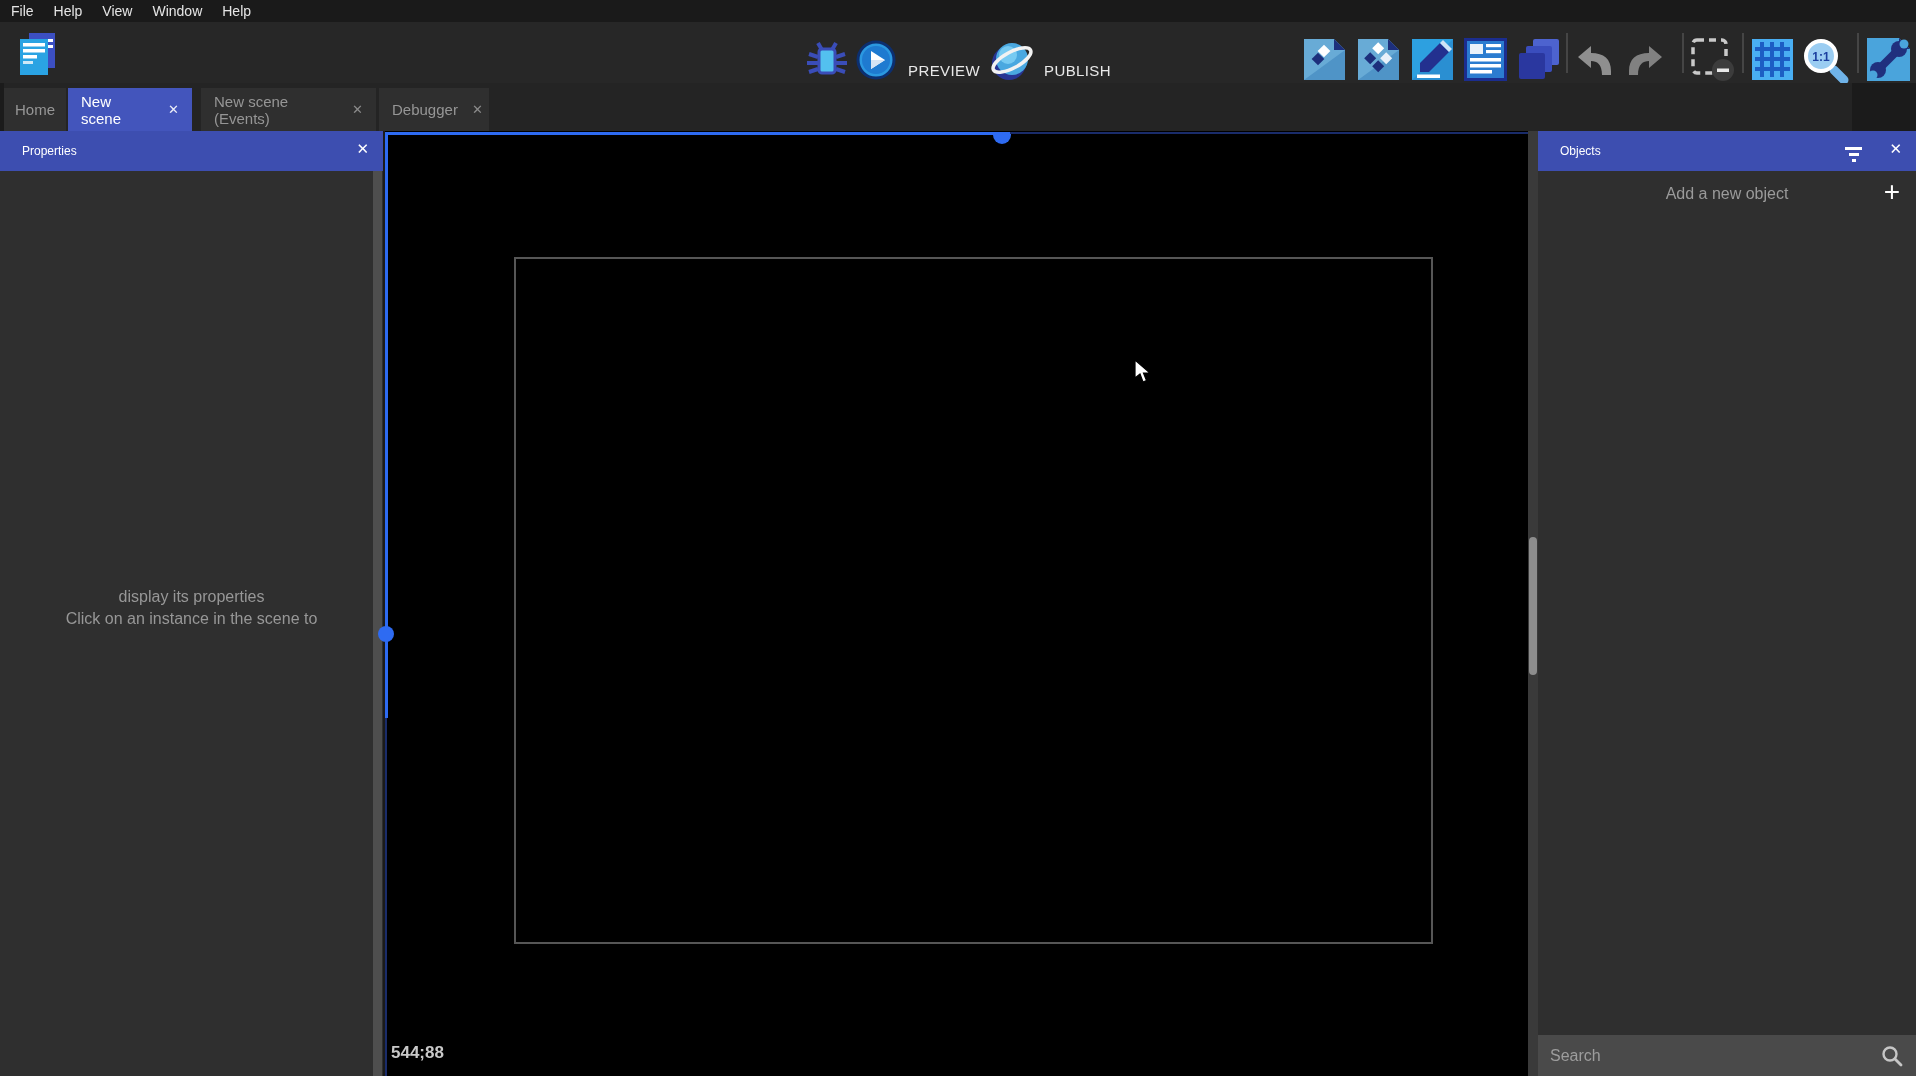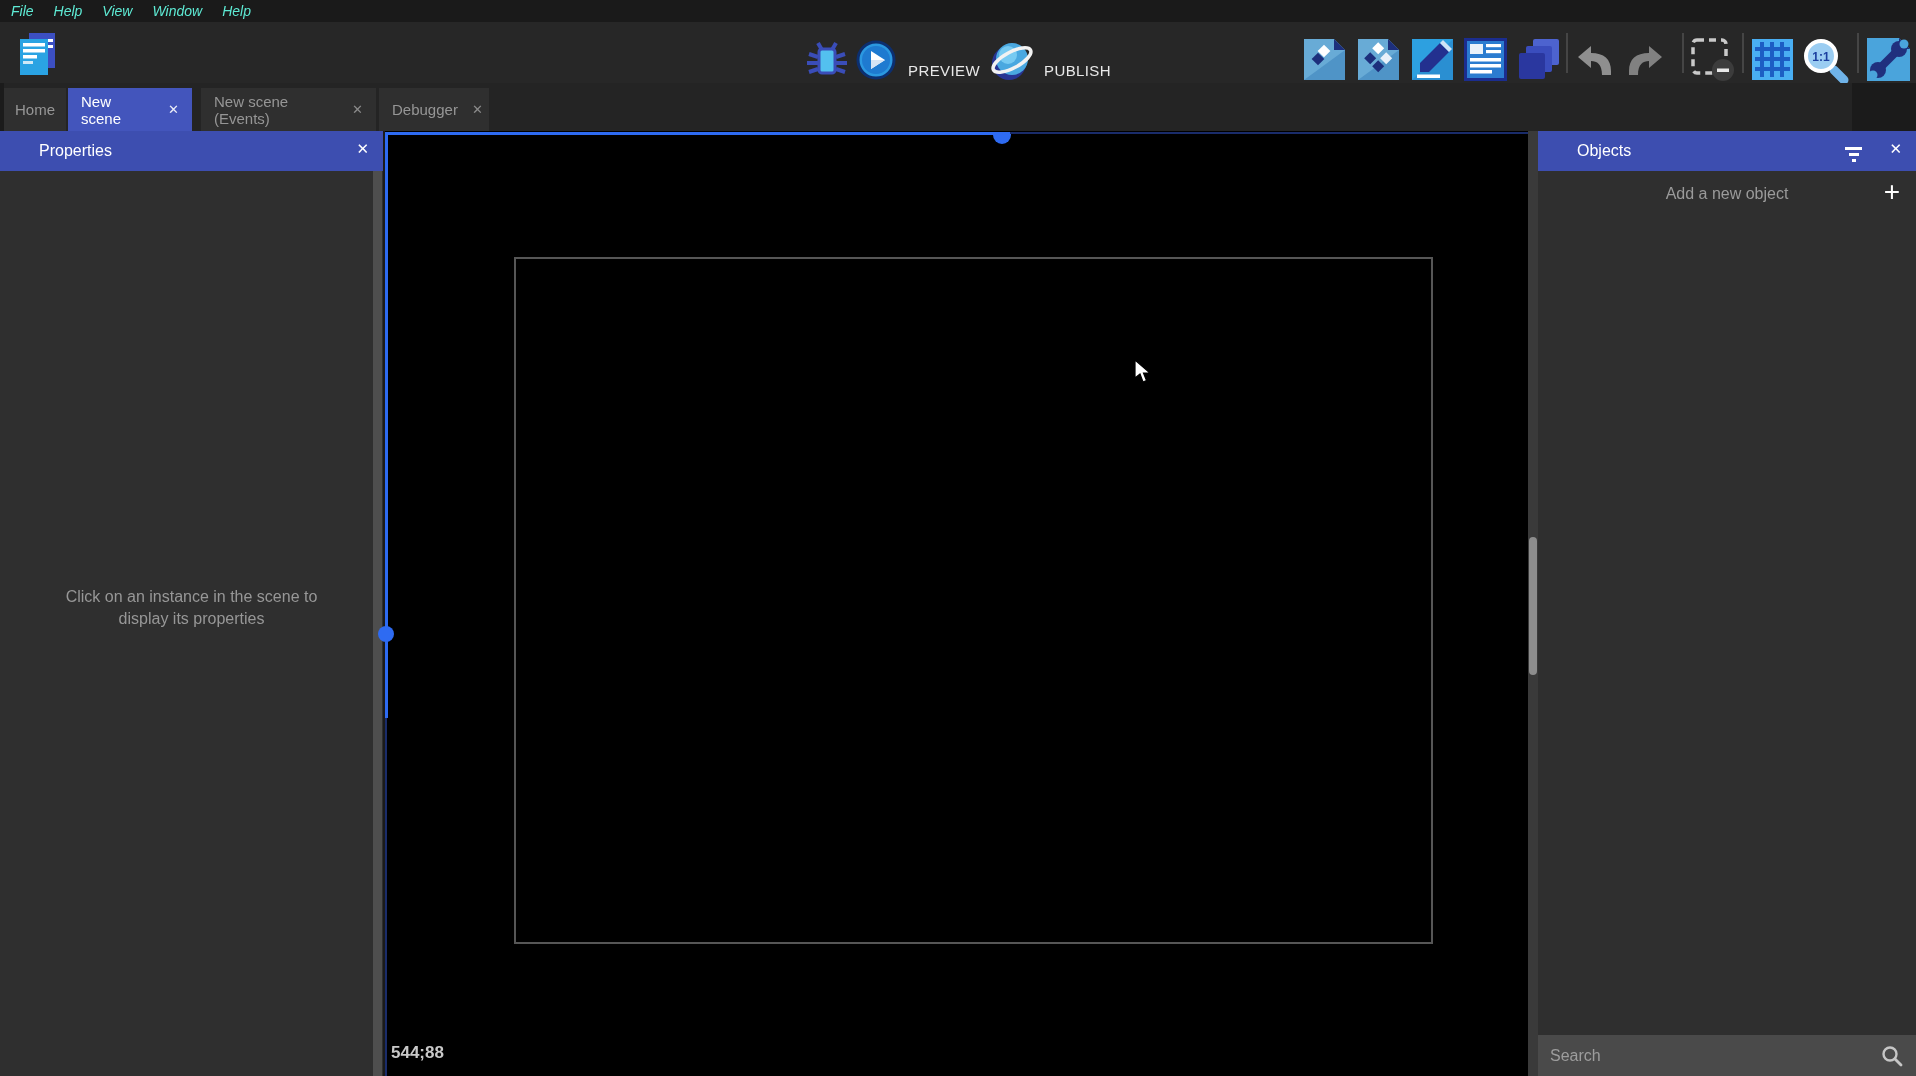--- a/index.html
+++ b/index.html
@@ -3,41 +3,41 @@
 <meta charset="utf-8">
 <style>
   * { box-sizing: border-box; margin: 0; padding: 0; }
   html,body { width:1916px; height:1076px; overflow:hidden; background:#1b1b1b;
               font-family:"Liberation Sans", sans-serif; }
   .abs { position:absolute; }
 
   
   #menubar { position:absolute; left:0; top:0; width:1916px; height:22px;
              background:#1a1a1a; display:flex; align-items:center; padding-left:1px; }
-  .menu-item { color:#5eead4; font-size:14px; padding:0 10px; line-height:22px; cursor:default;font-style:italic; }
+  .menu-item { color:#e5e5e5; font-size:14px; padding:0 10px; line-height:22px; cursor:default; }
 
   
   #toolbar { position:absolute; left:0; top:22px; width:1916px; height:61px; background:#272727; }
   .tbtn { position:absolute; display:flex; align-items:center; }
   .tb-label { color:#e8e8e8; font-size:15px; letter-spacing:.4px; }
   .tb-sep { position:absolute; top:11px; width:2px; height:40px; background:#454545; }
 
   
   #tabbar { position:absolute; left:4px; top:83px; width:1848px; height:48px; background:#242424; }
   .tab { position:absolute; top:5px; height:43px; background:#2f2f2f; color:#969696;
          font-size:15px; display:flex; align-items:center; justify-content:space-between;
          padding:0 13px; cursor:default; }
   .tab.active { background:#4355bc; color:#ffffff; }
   .tab .tab-close { font-size:13px; margin-left:14px; color:inherit; opacity:.9; }
   .tab.center { justify-content:center; }
 
   
   .panel { position:absolute; top:131px; height:945px; background:#2f2f2f; }
   .panel-header { position:relative; height:40px; background:#3d4eb0; display:flex; align-items:center; }
-  .panel-title { color:#ffffff; font-size:16px; padding-left:39px;text-align:right; }
+  .panel-title { color:#ffffff; font-size:12px; padding-left:22px;text-align:right; }
   .panel-close { position:absolute; right:14px; top:9px; color:#ffffff; font-size:15px; }
 
   #properties-panel { left:0; width:383px; }
   .empty-msg { position:absolute; top:455px; left:0; width:100%; text-align:center;
                color:#979797; font-size:16px; line-height:22px; }
 
   #objects-panel { left:1538px; width:378px; }
   .add-row { position:relative; height:46px; display:flex; align-items:center; }
   .add-label { flex:1; text-align:center; color:#9a9a9a; font-size:16px; }
   .add-plus { position:absolute; right:16px; top:5px; color:#ffffff; font-size:28px; font-weight:300; line-height:32px; }
@@ -266,22 +266,22 @@
     <span class="tab-close">✕</span>
   </div>
 </div>
 
 <div id="properties-panel" class="panel">
   <div class="panel-header">
     <span class="panel-title">Properties</span>
     <span class="panel-close">✕</span>
   </div>
   <div class="empty-msg">
+    <div>display its properties</div>
     <div>Click on an instance in the scene to</div>
-    <div>display its properties</div>
   </div>
 </div>
 <div id="left-strip"></div>
 
 <div id="scene-canvas">
   <div class="game-frame"></div>
   <div class="sel-line" style="left:0; top:1px; width:625px; height:3px;"></div>
   <div class="sel-line dark" style="left:625px; top:1px; width:518px; height:2px;"></div>
   <div class="sel-line" style="left:0; top:1px; width:3px; height:586px;"></div>
   <div class="sel-line dark" style="left:0; top:587px; width:2px; height:358px;"></div>

